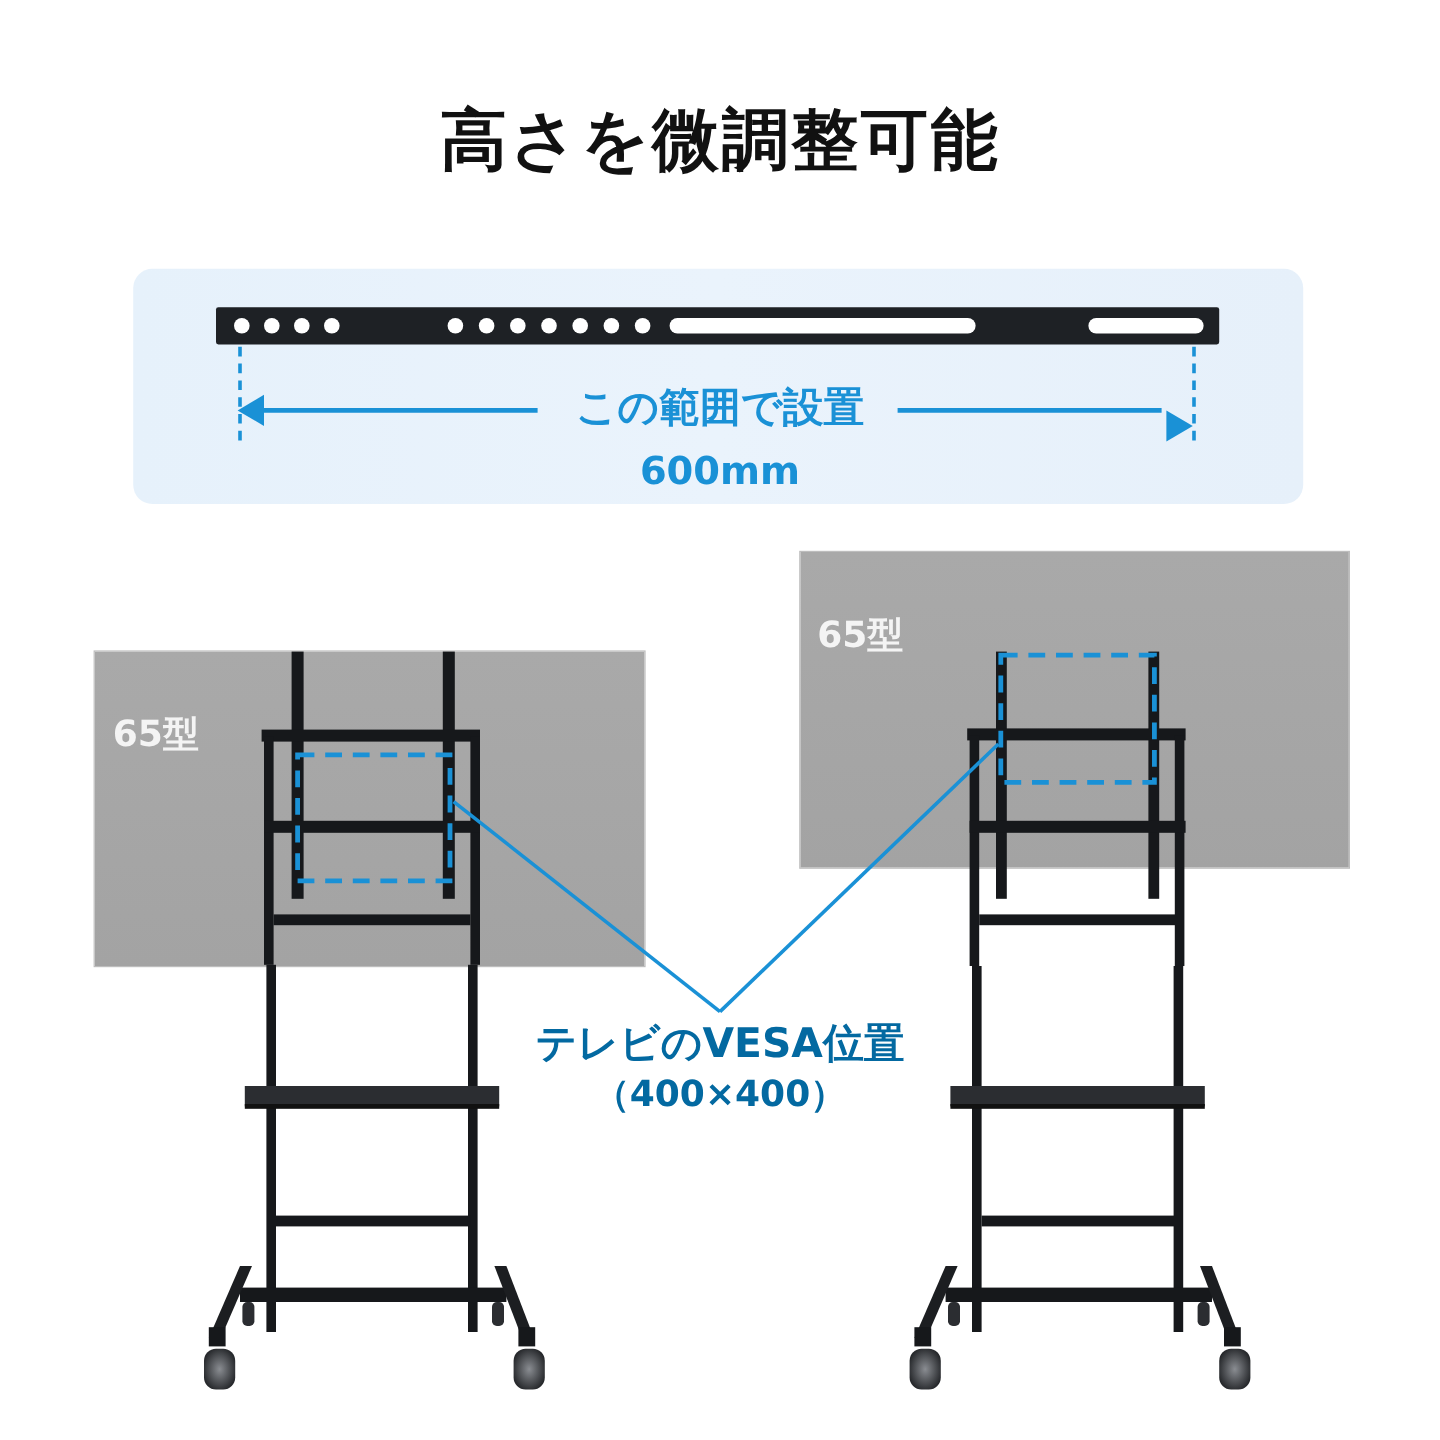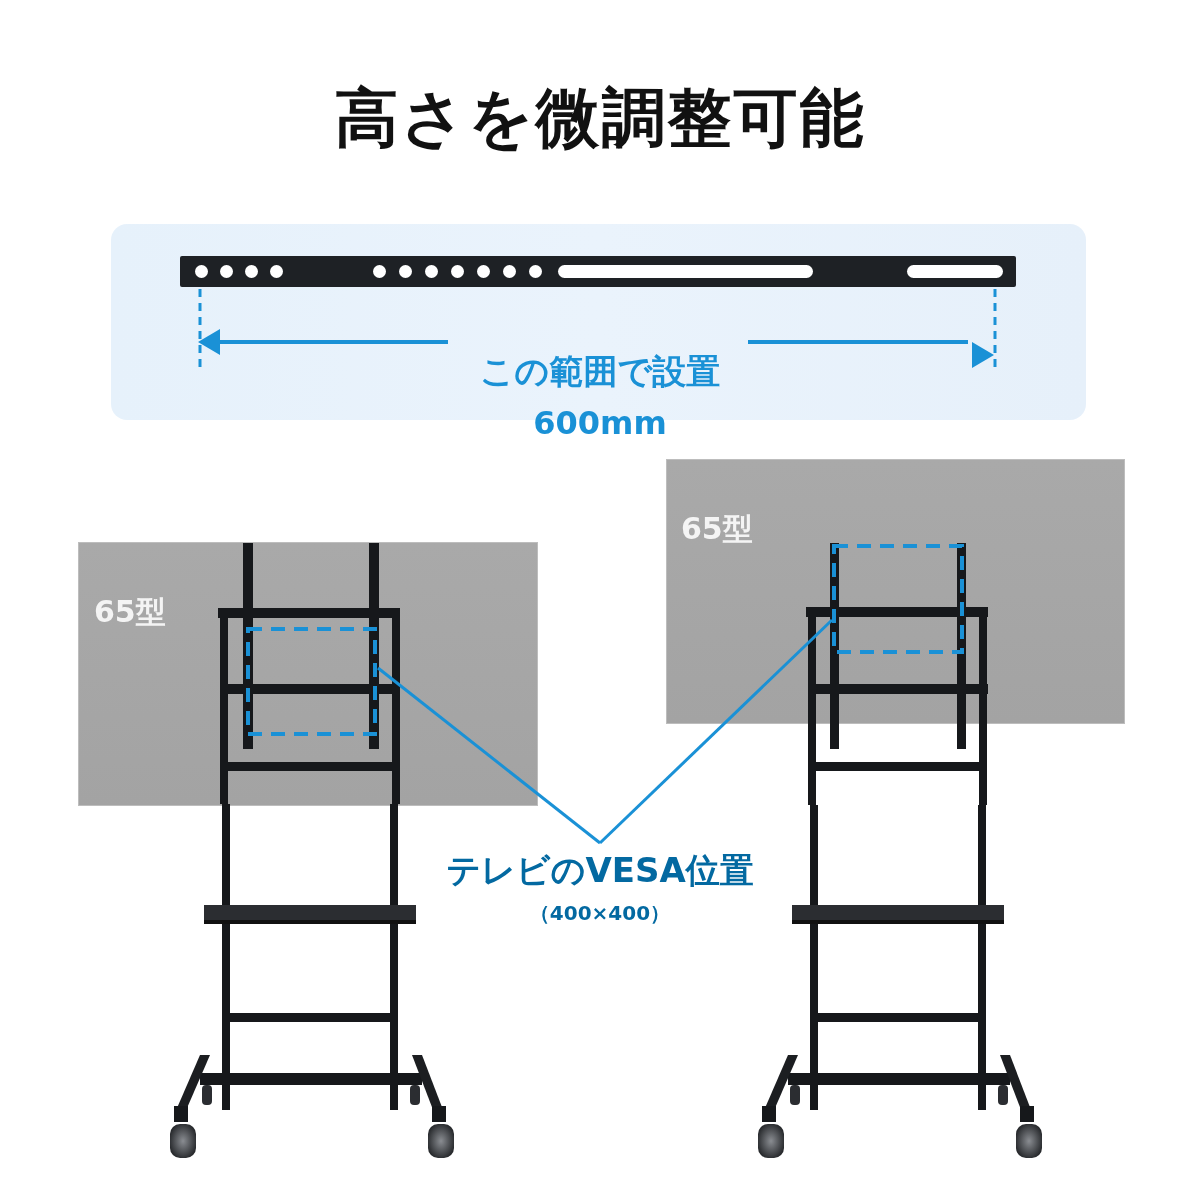--- a/index.html
+++ b/index.html
@@ -1,23 +1,23 @@
 <!DOCTYPE html>
 <html><head>
 <meta charset="utf-8">
 <style>
   html,body{margin:0;padding:0;background:#fff;}
   body{width:1200px;height:1200px;position:relative;overflow:hidden;font-family:"DejaVu Sans","Liberation Sans",sans-serif;}
   .abs{position:absolute;}
-  .title{left:0;top:68px;width:1200px;text-align:center;font-size:64px;font-weight:bold;color:#111;letter-spacing:2px;line-height:100px;}
+  .title{left:0;top:68px;width:1200px;text-align:center;font-size:56px;font-weight:bold;color:#111;letter-spacing:2px;line-height:100px;}
   .panel{left:111px;top:224px;width:975px;height:196px;background:linear-gradient(90deg,#e6f1fb,#eaf3fc 50%,#e6f0fa);border-radius:16px;}
   .bar{left:180px;top:256px;width:836px;height:31px;background:#1e2125;border-radius:2px;}
   .hole{position:absolute;top:9px;width:13px;height:13px;border-radius:50%;background:#fff;}
   .slot{position:absolute;top:9px;height:13px;border-radius:7px;background:#fff;}
-  .range-text{left:0;width:1200px;text-align:center;color:#1a91d6;font-weight:bold;margin-top:31px;}
+  .range-text{left:0;width:1200px;text-align:center;color:#1a91d6;font-weight:bold;}
   .tv{background:linear-gradient(180deg,#a9a9a9,#a3a3a3);border:1px solid #bdbdbd;}
   .tv-label{color:#f4f4f4;font-weight:bold;font-size:30px;margin-top:36px;}
   .vesa-text{color:#0369a1;font-weight:bold;text-align:center;}
 </style>
 </head>
 <body>
 
 <div class="abs title">高さを微調整可能</div>
 
 <div class="abs panel"></div>
@@ -120,13 +120,13 @@
     <rect x="834" y="546" width="128" height="106" fill="none" stroke="#1a91d6" stroke-width="4" stroke-dasharray="14,9"></rect>
   </g>
 
   <g stroke="#1a91d6" stroke-width="3" fill="none">
     <line x1="378" y1="668" x2="600" y2="843"></line>
     <line x1="832" y1="620" x2="600" y2="843"></line>
   </g>
 </svg>
 
 <div class="abs vesa-text" style="left:420px;top:848px;width:360px;font-size:34px;line-height:44px;">テレビのVESA位置</div>
-<div class="abs vesa-text" style="left:420px;top:893px;width:360px;font-size:20px;line-height:40px;">（400×400）</div>
+<div class="abs vesa-text" style="left:420px;top:893px;width:360px;font-size:30px;line-height:40px;">（400×400）</div>
 
 </body></html>

